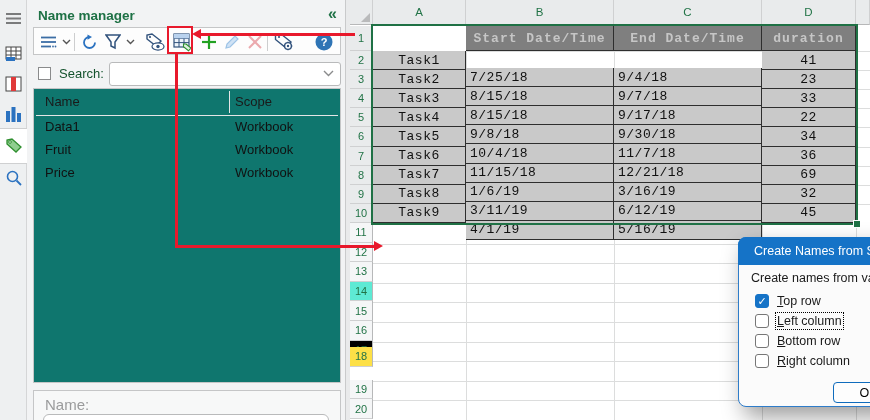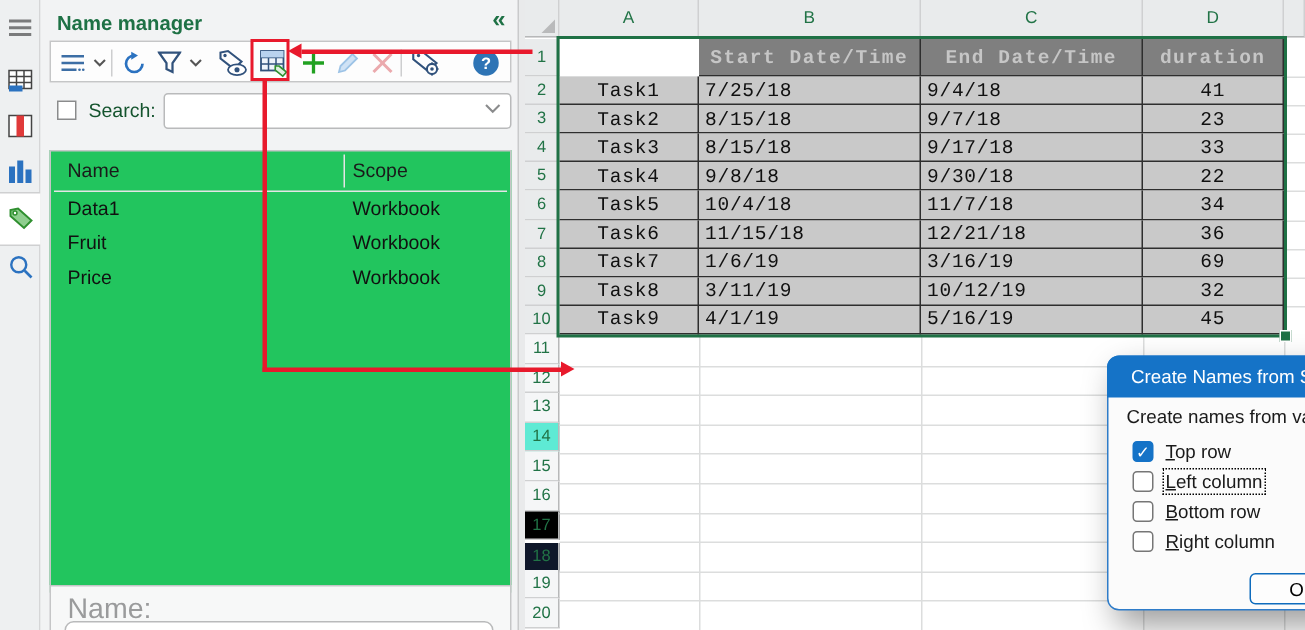--- a/index.html
+++ b/index.html
@@ -24,29 +24,29 @@
   .tb { position:absolute; top:3px; height:22px; display:flex; align-items:center; justify-content:center; }
   .tb-sep { position:absolute; top:5px; width:1px; height:18px; background:#cdcecf; }
   #nm-search-row { position:absolute; left:6px; top:60px; width:308px; height:28px; }
   #search-checkbox { position:absolute; left:5px; top:7px; width:13px; height:13px; background:#fff;
     border:1px solid #8a8b8c; }
   #search-label { position:absolute; left:26px; top:6px; font-size:13px; color:#14532d; }
   #search-combo { position:absolute; left:76px; top:2px; width:232px; height:24px; background:#fff;
     border:1px solid #b9babb; border-radius:3px; }
   #search-combo .chev { position:absolute; right:6px; top:4px; color:#8a8b8c; font-size:11px; }
   #nm-list { position:absolute; left:6px; top:88px; width:308px; height:295px;
-    background:#22c55e; border:1px solid #c5c6c7;margin-top:12px; }
+    background:#0f766e; border:1px solid #c5c6c7; }
   .nm-col-head { position:absolute; top:5px; font-size:13px; color:#1a1a1a; }
   #nm-head-divider { position:absolute; left:195px; top:2px; width:1px; height:22px; background:#e4e5e6; }
   #nm-head-rule { position:absolute; left:2px; top:26px; width:302px; height:1px; background:#e4e5e6; }
   .nm-row-name { position:absolute; left:11px; font-size:13px; color:#111; }
   .nm-row-scope { position:absolute; left:201px; font-size:13px; color:#111; }
   #nm-bottom { position:absolute; left:6px; top:390px; width:308px; height:34px;
     background:#f7f8f8; border:1px solid #c5c6c7; }
-  #nm-name-label { position:absolute; left:11px; top:5px; font-size:19px; color:#9a9b9c; }
+  #nm-name-label { position:absolute; left:11px; top:5px; font-size:15px; color:#9a9b9c; }
   #nm-name-input { position:absolute; left:9px; top:23px; width:286px; height:22px;
     background:#fff; border:1px solid #b9babb; border-radius:6px; }
 
   
   #sheet { position:absolute; left:350px; top:0; width:520px; height:420px; background:#fff; z-index:1; }
   #col-headers { position:absolute; left:0; top:0; height:25px; width:520px; display:flex; }
   .col-h { height:25px; background:#e9ebec; border-right:1px solid #cfd0d1;
     border-bottom:1px solid #b7b8b9; color:#217346; font-size:11.5px;
     display:flex; align-items:center; justify-content:center; }
   #corner-cell { width:23px; position:relative; }
@@ -58,21 +58,21 @@
   .gridline-h { position:absolute; left:23px; width:497px; height:1px; background:#dcdddd; z-index:1; }
   .gridline-v { position:absolute; top:25px; width:1px; height:395px; background:#dcdddd; z-index:1; }
   #task-table { position:absolute; left:23px; top:26px; width:483px; height:197px; z-index:5;
     font-family:"Liberation Mono", monospace; }
   .cell { position:absolute; display:flex; align-items:center; overflow:hidden;
     border-right:1px solid #2e2e2e; border-bottom:1px solid #2e2e2e; }
   .cell.hdr { background:#7f7f7f; font-weight:bold; font-size:13px; letter-spacing:1px;
     justify-content:center; }
   .cell.data { background:#c9c9c9; color:#101010; font-size:13px; letter-spacing:0.5px; }
   .cell.ctr { justify-content:center; }
-  .cell.lft { justify-content:flex-start; padding-left:4px; }
+  .cell.lft { justify-content:flex-start; padding-left:4px;margin-top:17px; }
   #selection-border { position:absolute; left:21px; top:24px; width:487px; height:201px;
     border:2px solid #1f7145; z-index:10; pointer-events:none; }
   #fill-handle { position:absolute; left:503px; top:220px; width:8px; height:8px;
     background:#1f7145; border:1px solid #fff; z-index:11; }
 
   
   #dialog { position:absolute; left:388px; top:237px; width:258px; height:170px; background:#fbfbfb;
     border:1px solid #2e7cc9; border-radius:8px; z-index:40;
     box-shadow:6px 10px 22px rgba(0,0,0,0.38); }
   #dialog-titlebar { position:absolute; left:-1px; top:-1px; width:260px; height:28px; background:#1573c7;
@@ -313,21 +313,21 @@
       <div class="row-h" style="top: 165.667px; height: 19.1111px; background: rgb(233, 235, 236);">8</div>
       <div class="row-h" style="top: 184.778px; height: 19.1111px; background: rgb(233, 235, 236);">9</div>
       <div class="row-h" style="top: 203.889px; height: 19.1111px; background: rgb(233, 235, 236);">10</div>
       <div class="row-h" style="top: 223px; height: 19.6px; background: rgb(245, 246, 247);">11</div>
       <div class="row-h" style="top: 242.6px; height: 19.6px; background: rgb(245, 246, 247);">12</div>
       <div class="row-h" style="top: 262.2px; height: 19.6px; background: rgb(245, 246, 247);">13</div>
       <div class="row-h" style="top: 281.8px; height: 19.6px; background: #5eead4;">14</div>
       <div class="row-h" style="top: 301.4px; height: 19.6px; background: rgb(245, 246, 247);">15</div>
       <div class="row-h" style="top: 321px; height: 19.6px; background: rgb(245, 246, 247);">16</div>
       <div class="row-h" style="top: 340.6px; height: 19.6px; background: #000000;">17</div>
-      <div class="row-h" style="top: 362px; height: 19.6px; background: #0f172a;">18</div>
+      <div class="row-h" style="top: 347px; height: 19.6px; background: #fde047;">18</div>
       <div class="row-h" style="top: 379.8px; height: 19.6px; background: rgb(245, 246, 247);">19</div>
       <div class="row-h" style="top: 399.4px; height: 19.6px; background: rgb(245, 246, 247);">20</div>
     </div>
   <div id="gridlines">
       <div class="gridline-v" style="left: 116px;"></div>
       <div class="gridline-v" style="left: 264px;"></div>
       <div class="gridline-v" style="left: 412px;"></div>
       <div class="gridline-v" style="left: 506px;"></div>
       <div class="gridline-h" style="top: 51px;"></div>
       <div class="gridline-h" style="top: 70.1111px;"></div>
@@ -375,21 +375,21 @@
       <div class="cell data ctr" style="left: 0px; top: 120.556px; width: 93px; height: 19.1111px;">Task6</div>
       <div class="cell data lft" style="left: 93px; top: 120.556px; width: 148px; height: 19.1111px;">11/15/18</div>
       <div class="cell data lft" style="left: 241px; top: 120.556px; width: 148px; height: 19.1111px;">12/21/18</div>
       <div class="cell data ctr" style="left: 389px; top: 120.556px; width: 94px; height: 19.1111px;">36</div>
       <div class="cell data ctr" style="left: 0px; top: 139.667px; width: 93px; height: 19.1111px;">Task7</div>
       <div class="cell data lft" style="left: 93px; top: 139.667px; width: 148px; height: 19.1111px;">1/6/19</div>
       <div class="cell data lft" style="left: 241px; top: 139.667px; width: 148px; height: 19.1111px;">3/16/19</div>
       <div class="cell data ctr" style="left: 389px; top: 139.667px; width: 94px; height: 19.1111px;">69</div>
       <div class="cell data ctr" style="left: 0px; top: 158.778px; width: 93px; height: 19.1111px;">Task8</div>
       <div class="cell data lft" style="left: 93px; top: 158.778px; width: 148px; height: 19.1111px;">3/11/19</div>
-      <div class="cell data lft" style="left: 241px; top: 158.778px; width: 148px; height: 19.1111px;">10/12/19</div>
+      <div class="cell data lft" style="left: 241px; top: 158.778px; width: 148px; height: 19.1111px;">6/12/19</div>
       <div class="cell data ctr" style="left: 389px; top: 158.778px; width: 94px; height: 19.1111px;">32</div>
       <div class="cell data ctr" style="left: 0px; top: 177.889px; width: 93px; height: 19.1111px;">Task9</div>
       <div class="cell data lft" style="left: 93px; top: 177.889px; width: 148px; height: 19.1111px;">4/1/19</div>
       <div class="cell data lft" style="left: 241px; top: 177.889px; width: 148px; height: 19.1111px;">5/16/19</div>
       <div class="cell data ctr" style="left: 389px; top: 177.889px; width: 94px; height: 19.1111px;">45</div>
     </div>
   <div id="selection-border"></div>
   <div id="fill-handle"></div>
 
   <div id="dialog">

